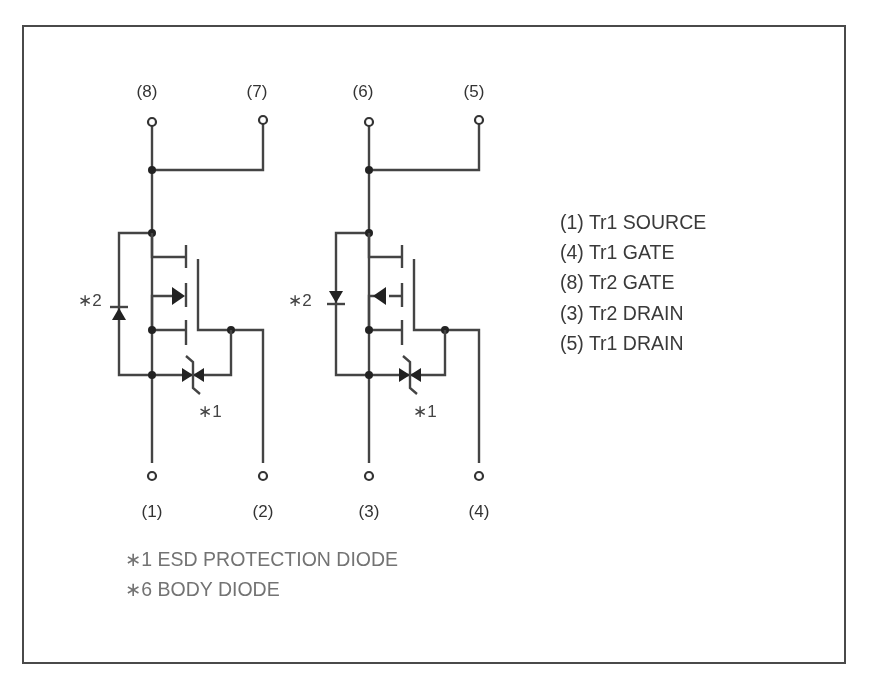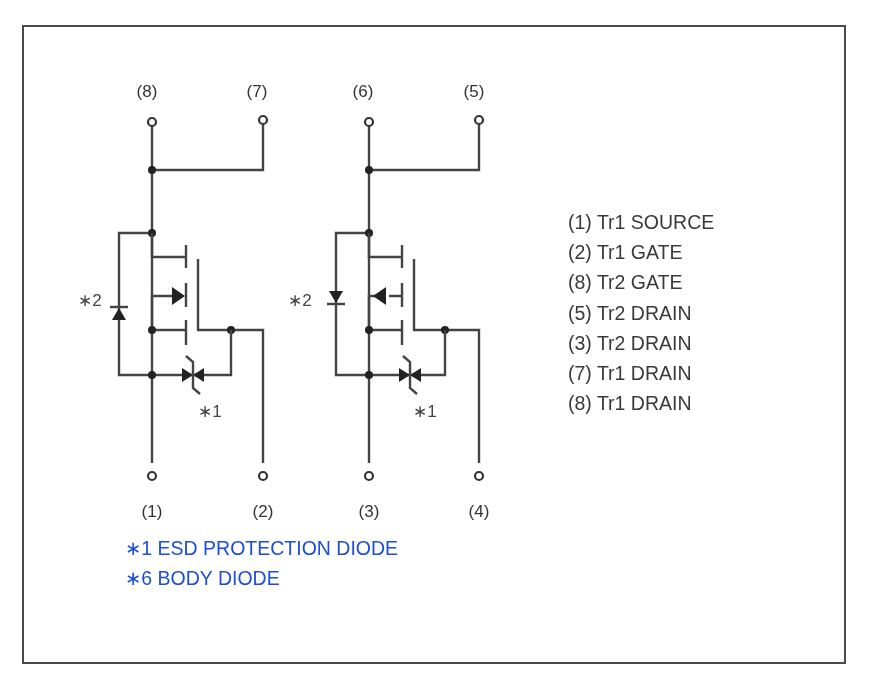--- a/index.html
+++ b/index.html
@@ -2,22 +2,22 @@
 <html><head>
   <meta charset="utf-8">
   <style>
     html, body { margin: 0; padding: 0; background: #ffffff; }
     body { width: 870px; height: 688px; position: relative; overflow: hidden; font-family: "Liberation Sans", sans-serif; }
     .frame { position: absolute; left: 22px; top: 25px; width: 824px; height: 639px; border: 2px solid #4a4a4a; box-sizing: border-box; }
     svg { position: absolute; left: 0; top: 0; }
     .pin-label { font-size: 17px; fill: #333; text-anchor: middle; font-family: "Liberation Sans", sans-serif; }
     .mark-label { font-size: 17px; fill: #444; font-family: "Liberation Sans", sans-serif; }
     .legend { position: absolute; left: 560px; top: 207px; font-size: 19.5px; color: #3a3a3a; line-height: 30.2px; }
-    .legend div { white-space: pre; margin-left: 8px; }
-    .notes { position: absolute; left: 125px; top: 533px; font-size: 19.5px; color: #1d4ed8; line-height: 30px; }
+    .legend div { white-space: pre; }
+    .notes { position: absolute; left: 125px; top: 544px; font-size: 19.5px; color: #737373; line-height: 30px; }
     .wire { stroke: #444; stroke-width: 2.4; fill: none; }
     .dot { fill: #222; }
     .pin { fill: #fff; stroke: #333; stroke-width: 2.2; }
     .tri { fill: #222; }
   </style>
 </head>
 <body>
 
 <div class="frame"></div>
 
@@ -99,24 +99,22 @@
 
     <circle class="pin" cx="369" cy="476" r="4"></circle>
     <circle class="pin" cx="479" cy="476" r="4"></circle>
     <text class="pin-label" x="369" y="517">(3)</text>
     <text class="pin-label" x="479" y="517">(4)</text>
   </g>
 </svg>
 
 <div class="legend">
   <div>(1) Tr1 SOURCE</div>
-  <div>(2) Tr1 GATE</div>
+  <div>(4) Tr1 GATE</div>
   <div>(8) Tr2 GATE</div>
-  <div>(5) Tr2 DRAIN</div>
   <div>(3) Tr2 DRAIN</div>
-  <div>(7) Tr1 DRAIN</div>
-  <div>(8) Tr1 DRAIN</div>
+  <div>(5) Tr1 DRAIN</div>
 </div>
 
 <div class="notes">
   <div>∗1 ESD PROTECTION DIODE</div>
   <div>∗6 BODY DIODE</div>
 </div>
 
 </body></html>

